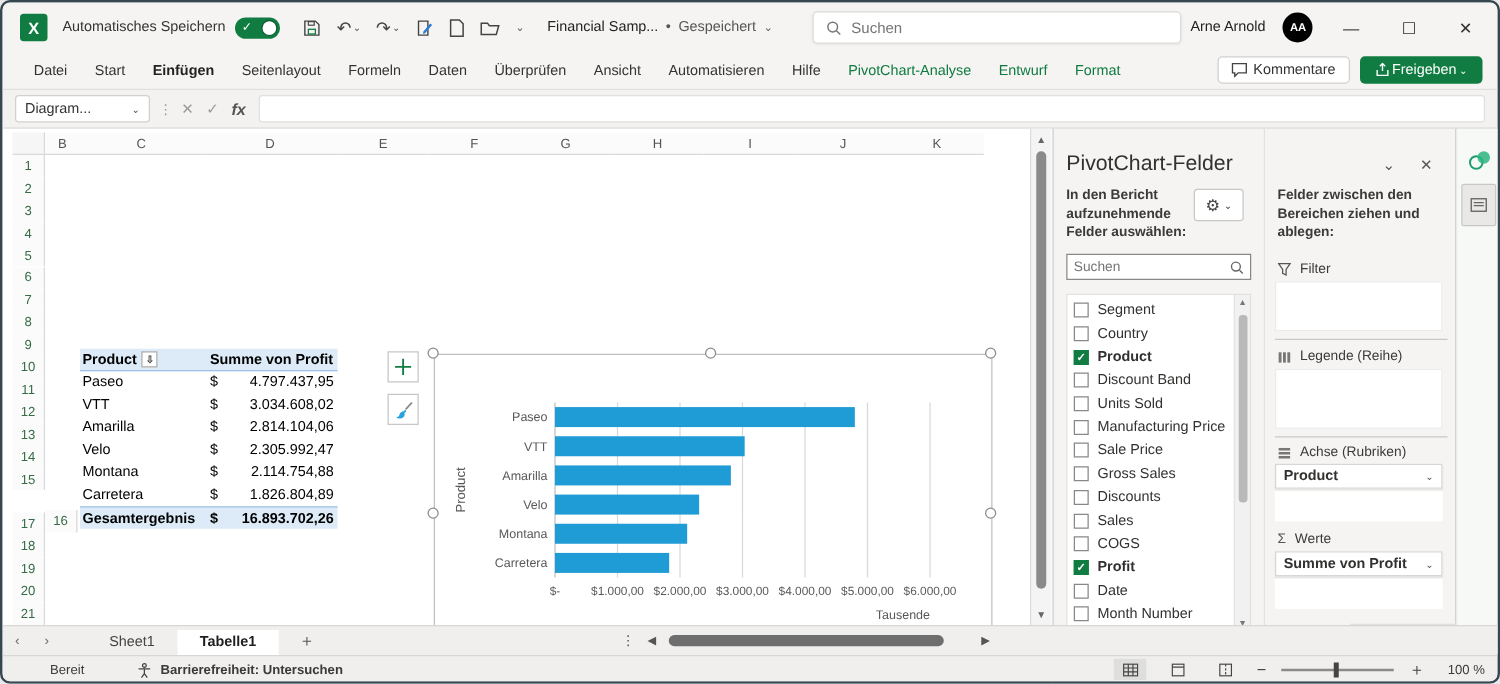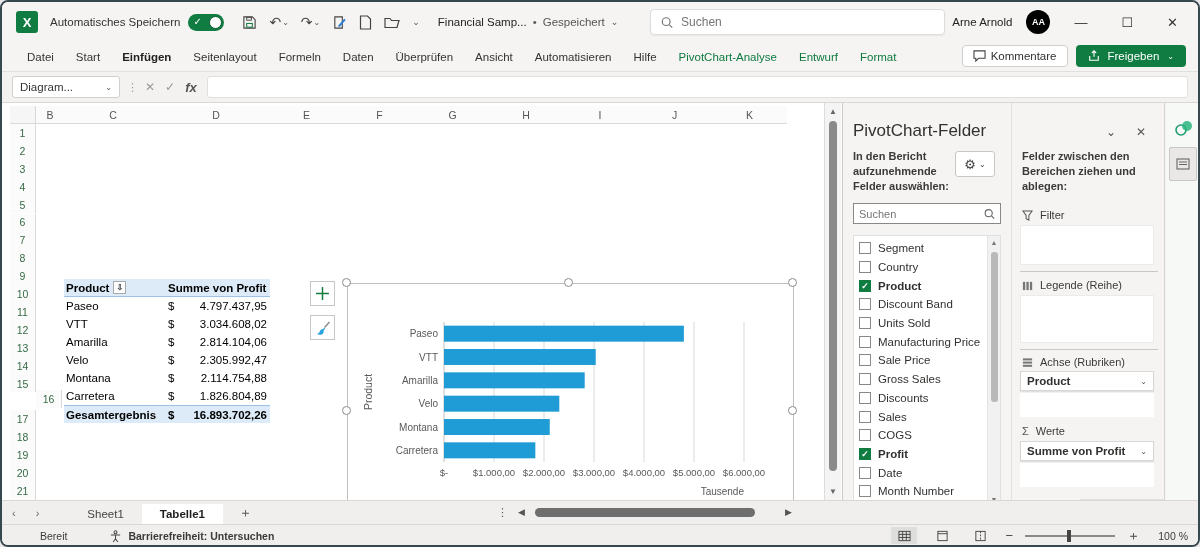--- a/index.html
+++ b/index.html
@@ -26,21 +26,21 @@
   .avatar { width:24px; height:24px; border-radius:50%; background:#000000; color:#fff; font-size:9px; font-weight:bold; display:flex; align-items:center; justify-content:center; }
   .winbtn { font-size:13px; color:#333; padding:4px 10px; }
 
   
   .tabsrow { position:absolute; left:0; top:40px; width:100%; height:30px; background:#f5f4f2; display:flex; align-items:center; border-bottom:1px solid #e1e0de; }
   .rtab { font-size:11.5px; color:#333; padding:6px 11px; white-space:nowrap; }
   .rtab.active { font-weight:bold; color:#222; }
   .rtab.ctx { color:#0e7a40; }
   .tabs-right { position:absolute; right:12px; top:43px; display:flex; gap:8px; }
   .btn-comments { background:#fff; border:1px solid #d0cfce; border-radius:4px; font-size:11.5px; color:#333; padding:4px 10px; display:flex; gap:5px; align-items:center; }
-  .btn-share { background:#107c41; border-radius:4px; font-size:11.5px; color:#fff; padding:4px 12px; display:flex; gap:8px; align-items:center; }
+  .btn-share { background:#107c41; border-radius:4px; font-size:11.5px; color:#fff; padding:4px 12px; display:flex; gap:2px; align-items:center; }
 
   
   .fbar { position:absolute; left:0; top:70px; width:100%; height:31px; background:#f3f2f1; display:flex; align-items:center; border-bottom:1px solid #d8d7d5; }
   .namebox { margin-left:10px; width:108px; height:22px; background:#fff; border:1px solid #d0d0d0; border-radius:3px; font-size:11.5px; color:#333; display:flex; align-items:center; justify-content:space-between; padding:0 7px; }
   .fbar .dots { color:#999; margin:0 7px; font-size:11px; }
   .fbtns { display:flex; gap:10px; align-items:center; color:#9a9a9a; font-size:12px; }
   .fx { font-style:italic; font-weight:bold; color:#555; font-size:13px; }
   .finput { flex:1; height:22px; background:#fff; border:1px solid #e0e0e0; border-radius:3px; margin:0 10px 0 10px; }
 
   
@@ -256,21 +256,21 @@
         <div class="rowhdr" style="top: 110.5px; height: 17.9px;">6</div>
         <div class="rowhdr" style="top: 128.4px; height: 17.9px;">7</div>
         <div class="rowhdr" style="top: 146.3px; height: 17.9px;">8</div>
         <div class="rowhdr" style="top: 164.2px; height: 17.9px;">9</div>
         <div class="rowhdr" style="top: 182.1px; height: 17.9px;">10</div>
         <div class="rowhdr" style="top: 200px; height: 17.9px;">11</div>
         <div class="rowhdr" style="top: 217.9px; height: 17.9px;">12</div>
         <div class="rowhdr" style="top: 235.8px; height: 17.9px;">13</div>
         <div class="rowhdr" style="top: 253.7px; height: 17.9px;">14</div>
         <div class="rowhdr" style="top: 271.6px; height: 17.9px;">15</div>
-        <div class="rowhdr" style="top: 287px; height: 17.9px; margin-left: 26px;">16</div>
+        <div class="rowhdr" style="top: 305px; height: 17.9px; margin-left: 26px;">16</div>
         <div class="rowhdr" style="top: 307.4px; height: 17.9px;">17</div>
         <div class="rowhdr" style="top: 325.3px; height: 17.9px;">18</div>
         <div class="rowhdr" style="top: 343.2px; height: 17.9px;">19</div>
         <div class="rowhdr" style="top: 361.1px; height: 17.9px;">20</div>
         <div class="rowhdr" style="top: 379px; height: 17.9px;">21</div>
       </div>
 
     <div class="ptable">
       <div class="prow hdr">
         <span class="c1" style="display:flex;align-items:center">

